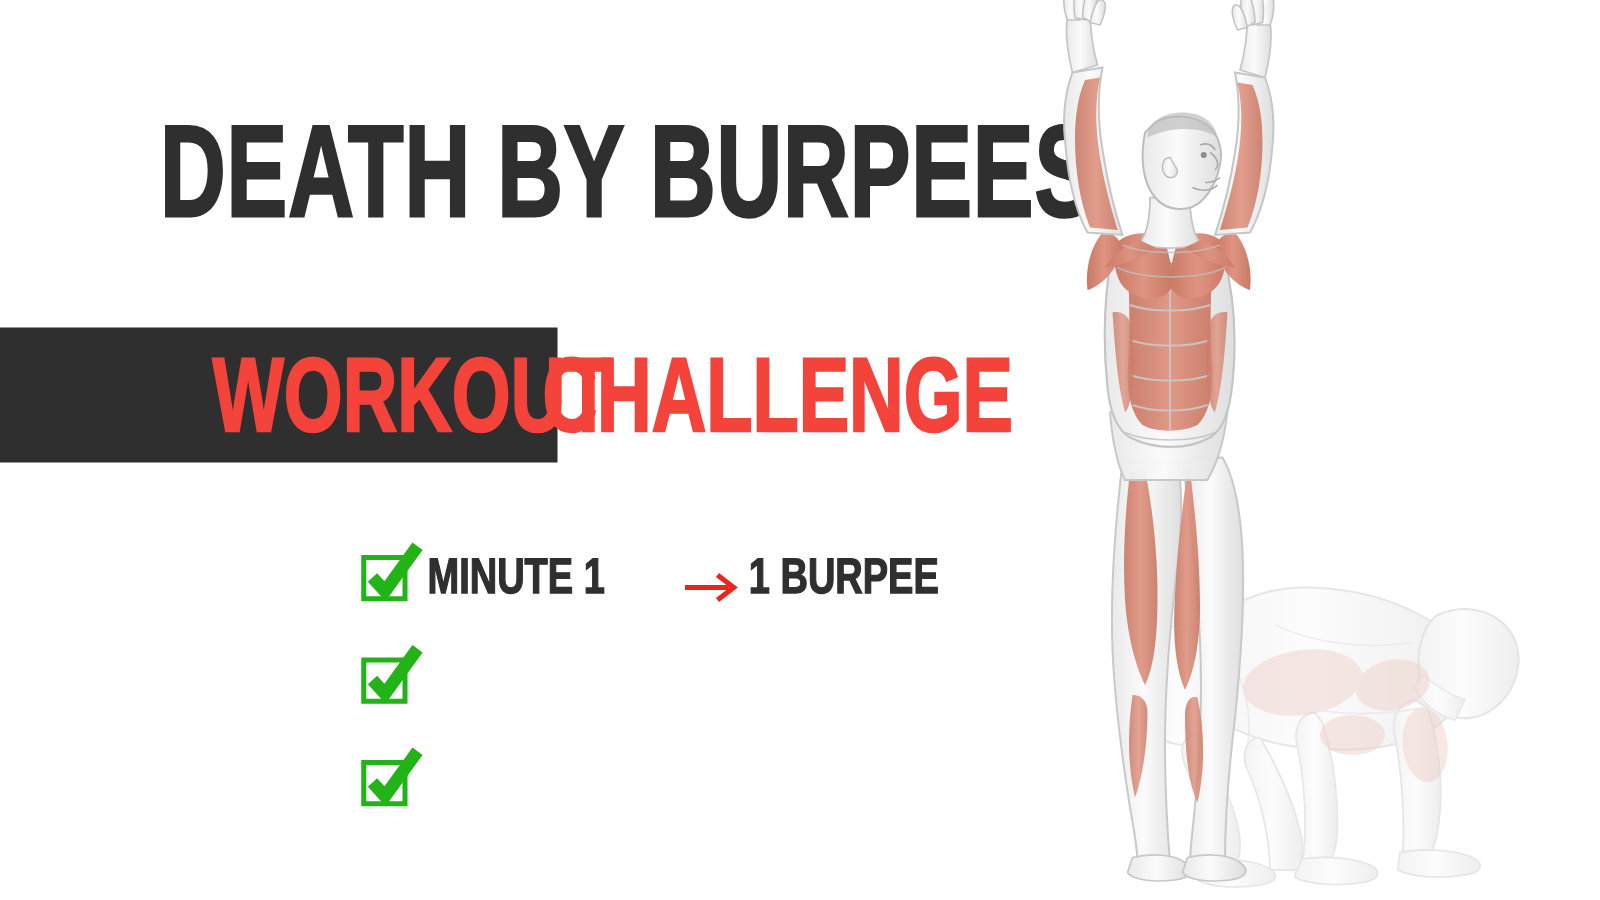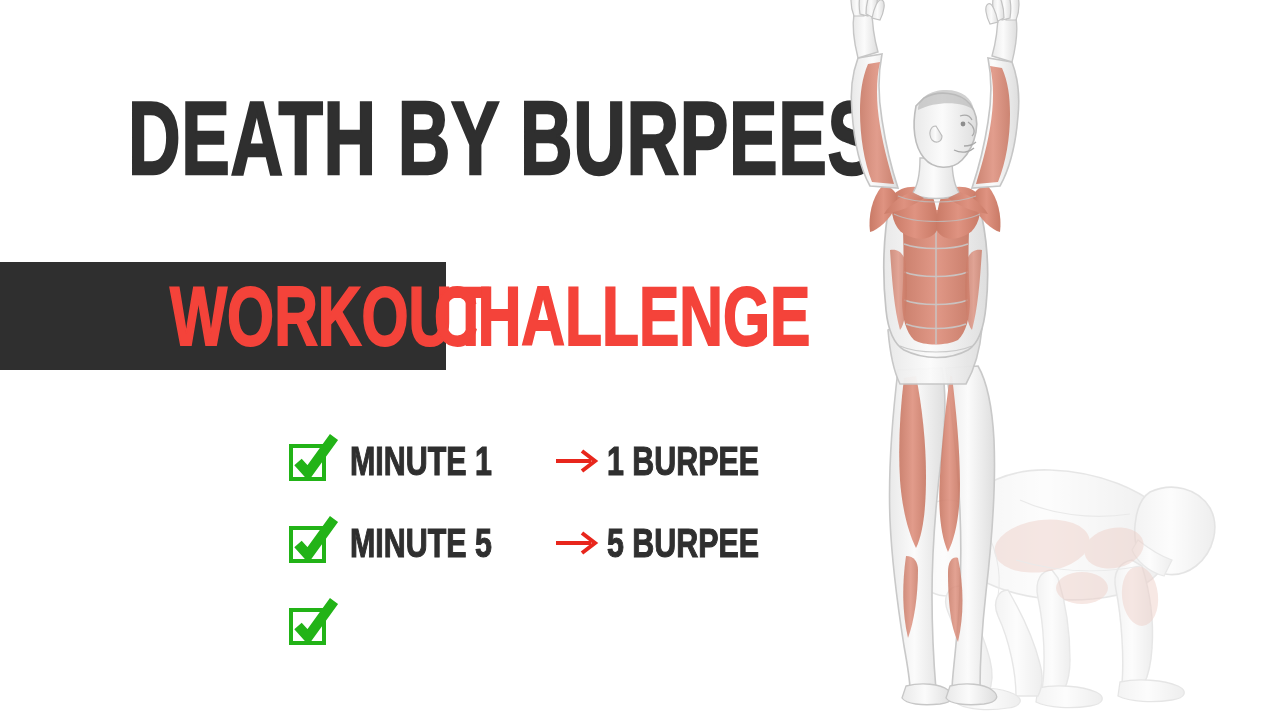--- a/index.html
+++ b/index.html
@@ -83,22 +83,21 @@
   .checkbox-icon svg { position:absolute; left:-2px; top:-12px; overflow:visible; }
 
   .row-text {
     color:#2f2f2f;
     font-family:"Liberation Sans", sans-serif;
     font-weight:700;
     font-size:40px;
     line-height:44px;
     white-space:nowrap;
     display:flex;
-    align-items:center;
-    margin-left:8px;
+    align-items:flex-end;
     -webkit-text-stroke:1.1px #2f2f2f;
   }
   .row-seg {
     display:inline-block;
     transform:scaleX(0.76);
     transform-origin:left center;
   }
   .seg-minute { width:205px; }
   .seg-minute.wide { width:235px; }
   .seg-burpee  { width:235px; }
@@ -155,30 +154,20 @@
       </span>
     </div>
 
     <div class="check-row">
       <span class="checkbox-icon">
         <svg width="52" height="52" viewBox="0 0 52 52">
           <rect x="3" y="15" width="33" height="33" fill="none" stroke="#22b317" stroke-width="4"></rect>
           <path d="M10 31 L20 42 L46 6" fill="none" stroke="#22b317" stroke-width="10" stroke-linecap="butt" stroke-linejoin="miter"></path>
         </svg>
       </span>
-      <span class="row-text">
-        <span class="row-seg seg-minute">MINUTE 5</span>
-        <span class="arrow">
-          <svg width="46" height="26" viewBox="0 0 46 26">
-            <line x1="1" y1="13" x2="36" y2="13" stroke="#e8261c" stroke-width="4"></line>
-            <polyline points="27,3 40,13 27,23" fill="none" stroke="#e8261c" stroke-width="4" stroke-linecap="butt"></polyline>
-          </svg>
-        </span>
-        <span class="row-seg seg-burpee">5 BURPEE</span>
-      </span>
     </div>
 
     <div class="check-row">
       <span class="checkbox-icon">
         <svg width="52" height="52" viewBox="0 0 52 52">
           <rect x="3" y="15" width="33" height="33" fill="none" stroke="#22b317" stroke-width="4"></rect>
           <path d="M10 31 L20 42 L46 6" fill="none" stroke="#22b317" stroke-width="10" stroke-linecap="butt" stroke-linejoin="miter"></path>
         </svg>
       </span>
     </div>

